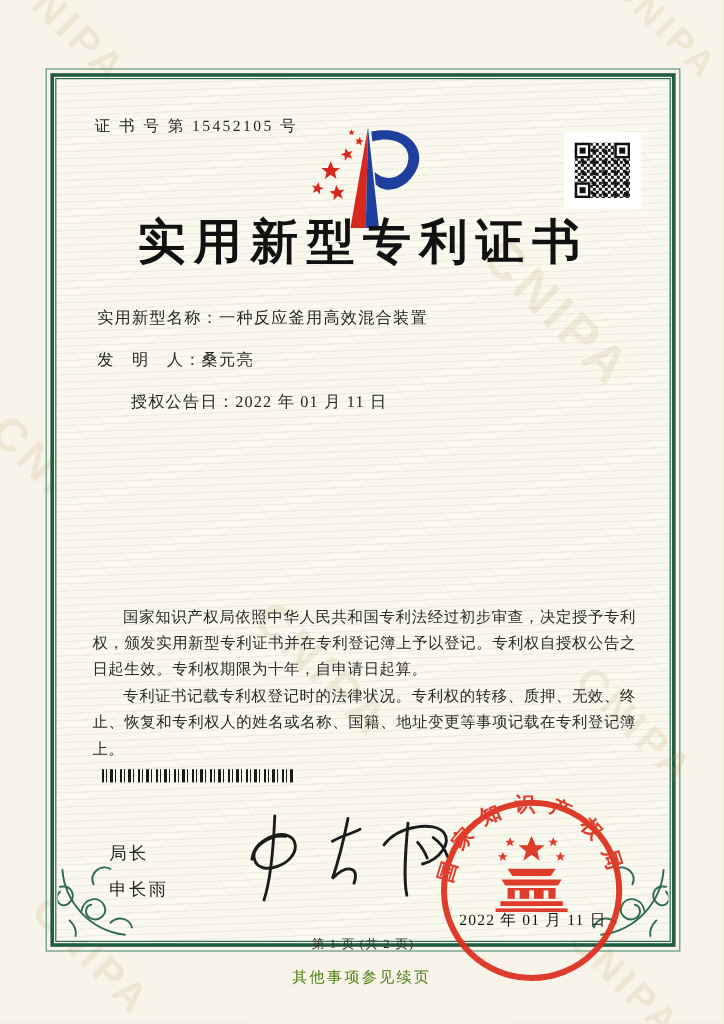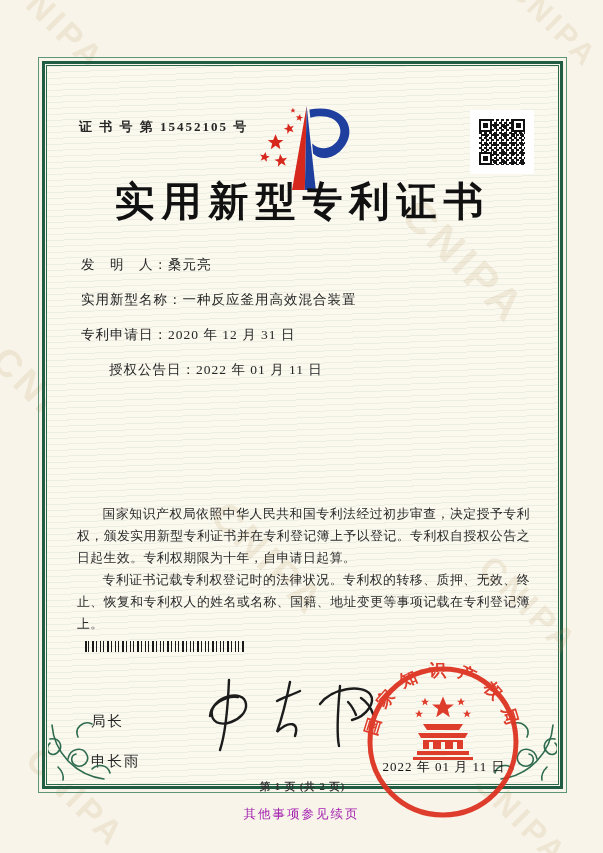--- a/index.html
+++ b/index.html
@@ -15,21 +15,21 @@
   }
   .frame {
     position:absolute; left:38px; top:57px; width:529px; height:736px;
     border:1px solid #5d9578; padding:3px; z-index:1;
   }
   .frame-mid { width:100%; height:100%; border:3px solid #1f5c41; padding:1px; }
   .frame-inner {
     position:relative; width:100%; height:100%; border:1px solid #2a6a4c;
     background: repeating-linear-gradient(178deg, rgba(86,140,110,0.09) 0 1px, rgba(0,0,0,0) 1px 6px), #fbf8ee;
   }
-  .cert-no { position:absolute; left:32px; top:52px; font-size:13px; letter-spacing:2px; z-index:1;font-weight:bold; }
+  .cert-no { position:absolute; left:32px; top:30px; font-size:13px; letter-spacing:2px; z-index:1; }
   .logo { position:absolute; left:50%; transform:translateX(-50%); top:34px; z-index:1; }
   .qr-patch { position:absolute; right:24px; top:44px; width:64px; height:64px; background:#fff; display:flex; align-items:center; justify-content:center; z-index:1; }
   .qr { position:relative; width:46px; height:46px;
     background-image:
       repeating-conic-gradient(#141414 0% 25%, transparent 0% 50%),
       repeating-conic-gradient(transparent 0% 30%, #141414 0% 45%, transparent 0% 75%);
     background-size: 5px 5px, 9px 9px; }
   .qr .f { position:absolute; width:13px; height:13px; border:2px solid #111; background:#fff; }
   .qr .f::after { content:""; position:absolute; inset:2px; background:#111; }
   .qr .f.tl { left:0; top:0; } .qr .f.tr { right:0; top:0; } .qr .f.bl { left:0; bottom:0; }
@@ -39,28 +39,28 @@
   .grant-row { display:flex; gap:52px;margin-left:28px; }
   .paras { position:absolute; left:30px; right:28px; top:437px; z-index:1; }
   .paras p { font-size:12.8px; line-height:22px; text-indent:2em; text-align:justify; letter-spacing:0.5px; color:#2a2a2a; }
   .barcode { position:absolute; left:38px; top:575px; width:160px; height:11px; z-index:1;
     background: repeating-linear-gradient(90deg,
       #1a1a1a 0 1.5px, transparent 1.5px 3px,
       #1a1a1a 3px 4px, transparent 4px 7px,
       #1a1a1a 7px 9.5px, transparent 9.5px 11px,
       #1a1a1a 11px 12px, transparent 12px 15px); }
   .sig-block { position:absolute; left:44px; top:636px; z-index:1; font-size:14.5px; letter-spacing:2px; }
-  .sig-block div { height:30px;margin-top:10px; }
+  .sig-block div { height:30px; }
   .signature { position:absolute; left:135px; top:608px; z-index:1; }
   .seal { position:absolute; left:316px; top:596px; z-index:2; opacity:0.93; }
   .seal-date { position:absolute; left:314px; top:692px; width:166px; text-align:center; font-size:13px; letter-spacing:1px; color:#141414; z-index:3; }
-  .page-info { position:absolute; top:714px; width:100%; text-align:center; font-size:10.5px; letter-spacing:1px; color:#333; z-index:3;font-weight:bold; }
+  .page-info { position:absolute; top:714px; width:100%; text-align:center; font-size:10.5px; letter-spacing:1px; color:#333; z-index:3; }
   .orn { position:absolute; bottom:1px; z-index:1; }
   .orn-bl { left:1px; } .orn-br { right:1px; transform:scaleX(-1); }
-  .footer-note { position:absolute; top:806px; width:100%; text-align:center; font-size:12.5px; letter-spacing:2px; color:#a21caf; z-index:1; }
+  .footer-note { position:absolute; top:806px; width:100%; text-align:center; font-size:12.5px; letter-spacing:2px; color:#4d7c0f; z-index:1; }
 </style>
 </head>
 <body>
 
 <div class="page">
 
   <span class="wm" style="left:-6px; top:2px; font-size:34px;">CNIPA</span>
   <span class="wm" style="left:498px; top:6px; font-size:30px;">CNIPA</span>
   <span class="wm" style="left:-22px; top:380px; font-size:38px;">CNIPA</span>
   <span class="wm" style="left:14px; top:778px; font-size:34px;">CNIPA</span>
@@ -96,27 +96,24 @@
             <div class="f tl"></div>
               <div class="f tr"></div>
               <div class="f bl"></div>
           </div>
         </div>
 
         <div class="title">实用新型专利证书</div>
 
         <div class="fields">
           <div class="field-row">
-            <span>发　明　人：</span><span>桑元亮</span>
-          </div>
-          <div class="field-row">
             <span>实用新型名称：</span><span>一种反应釜用高效混合装置</span>
           </div>
           <div class="field-row">
-            <span>专利申请日：</span><span>2020 年 12 月 31 日</span>
+            <span>发　明　人：</span><span>桑元亮</span>
           </div>
           <div class="field-row grant-row">
             <span><span>授权公告日：</span><span>2022 年 01 月 11 日</span></span>
           </div>
         </div>
 
         <div class="paras">
           <p>国家知识产权局依照中华人民共和国专利法经过初步审查，决定授予专利权，颁发实用新型专利证书并在专利登记簿上予以登记。专利权自授权公告之日起生效。专利权期限为十年，自申请日起算。</p>
           <p>专利证书记载专利权登记时的法律状况。专利权的转移、质押、无效、终止、恢复和专利权人的姓名或名称、国籍、地址变更等事项记载在专利登记簿上。</p>
         </div>

